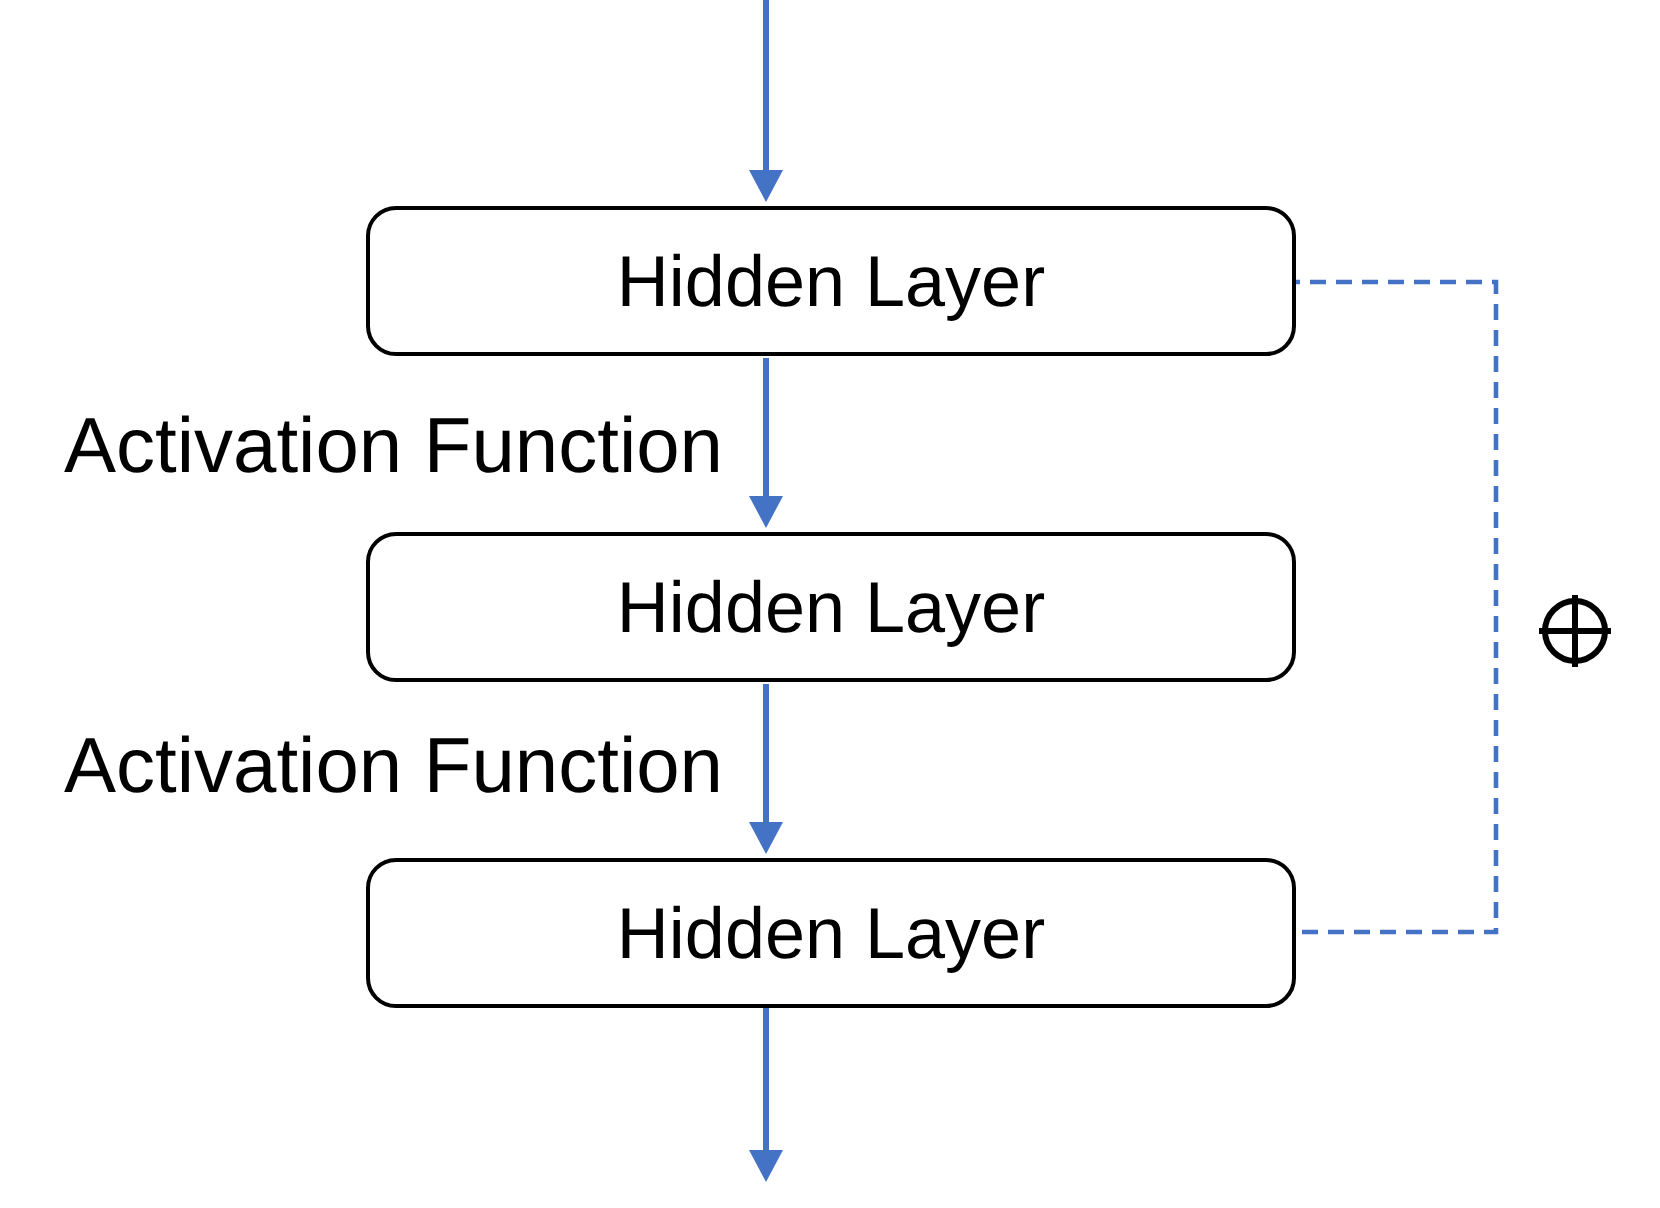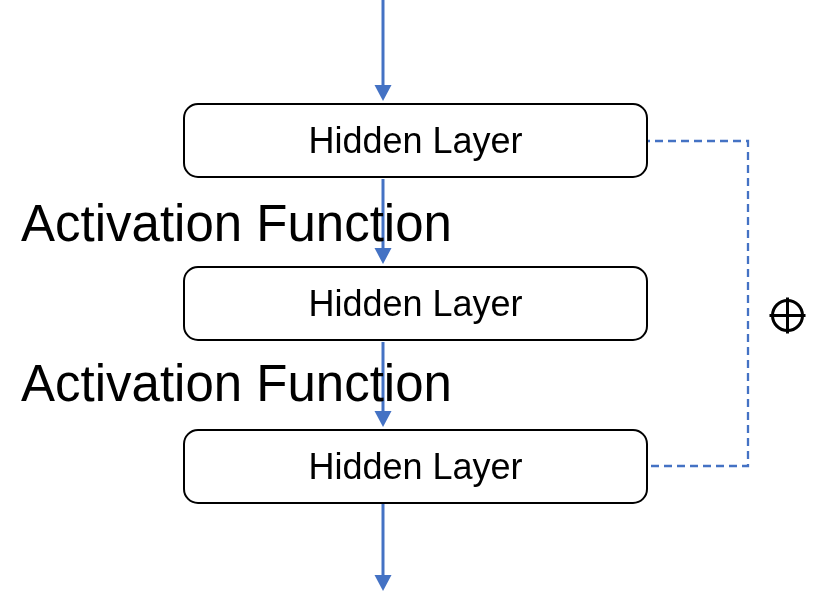--- a/index.html
+++ b/index.html
@@ -57,22 +57,22 @@
     color: var(--text, #000000);
     line-height: 1;
     white-space: nowrap;
     margin-left: 33px;
   }
   .box-1 { top: 103px; }
   .box-2 { top: 266px; }
   .box-3 { top: 429px; }
   .act-label {
     position: absolute;
-    left: 21px;
-    font-size: 51px;
+    left: 32px;
+    font-size: 39px;
     line-height: 46px;
     color: var(--text, #000000);
     white-space: nowrap;
   }
   .act-label-1 { top: 201px; }
   .act-label-2 { top: 361px; }
 </style>
 </head>
 <body>
 

